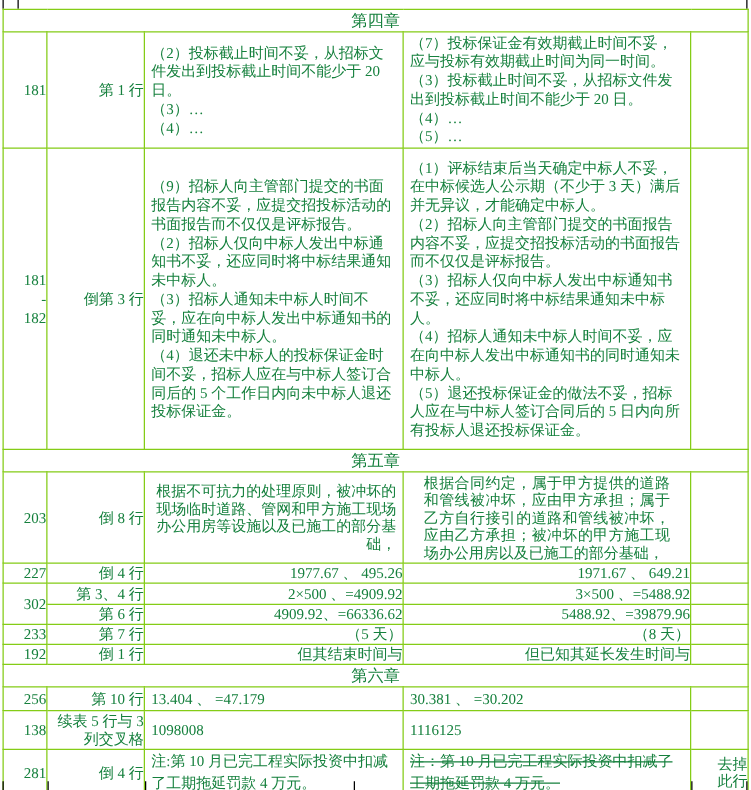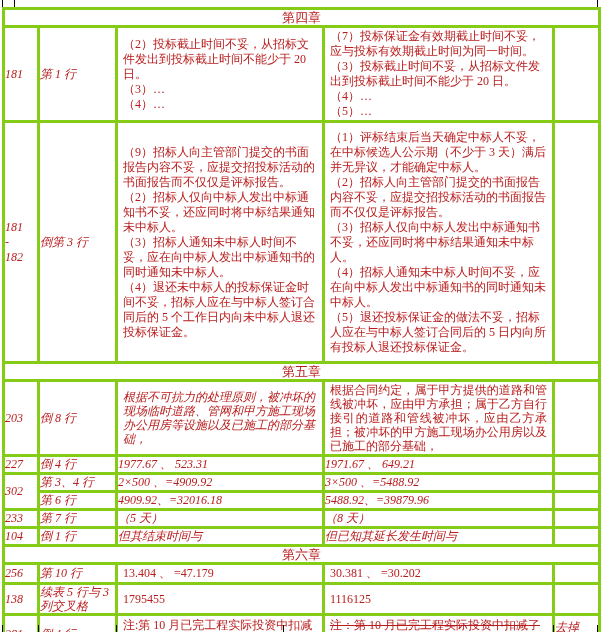--- a/index.html
+++ b/index.html
@@ -6,27 +6,27 @@
   #page {
     position:relative; width:601px; height:632px; background:#fff;
     font-family:"Liberation Serif","DejaVu Serif",serif; color:#151515;
     overflow:hidden;
   }
   table.errata {
     position:absolute; left:2px; top:7px; width:596px;
     border-collapse:collapse; table-layout:fixed;
   }
   td {
-    border:3px solid #84cc16; padding:0; vertical-align:middle;
-    font-size:12px; line-height:15px; color:#b91c1c; overflow:hidden;
+    border:1px solid #84cc16; padding:0; vertical-align:middle;
+    font-size:12px; line-height:15px; color:#15803d; overflow:hidden;
     box-sizing:border-box;
   }
   td.txt   { padding:1px 5px; text-align:left; }
-  td.just  { padding:1px 5px; text-align:justify;font-family:Liberation Serif, serif; }
-  td.ctr   { text-align:left;font-style:italic; }
+  td.just  { padding:1px 16px; text-align:justify;font-family:Liberation Serif, serif; }
+  td.ctr   { text-align:right; }
   td.chap  { text-align:center; font-size:13px; height:18px; }
   p { margin:0; }
   .pre { white-space:pre-line; }
   .strike { text-decoration:line-through; }
   .tight { line-height:14px; }
   
   .sliver { position:absolute; left:2px; width:596px; height:7px;
             border-left:1px solid #000; border-right:1px solid #000; box-sizing:border-box; }
   .sliver .v { position:absolute; top:0; width:1px; height:7px; background:#000; }
 </style>
@@ -99,49 +99,49 @@
       <td class="ctr">203</td>
       <td class="ctr">倒 8 行</td>
       <td class="txt ctr tight">根据不可抗力的处理原则，被冲坏的现场临时道路、管网和甲方施工现场办公用房等设施以及已施工的部分基础，</td>
       <td class="just tight">根据合同约定，属于甲方提供的道路和管线被冲坏，应由甲方承担；属于乙方自行接引的道路和管线被冲坏，应由乙方承担；被冲坏的甲方施工现场办公用房以及已施工的部分基础，</td>
       <td></td>
     </tr>
 
     <tr style="height:15px">
       <td class="ctr">227</td>
       <td class="ctr">倒 4 行</td>
-      <td class="ctr">1977.67 、 523.31</td>
+      <td class="ctr">1977.67 、 495.26</td>
       <td class="ctr">1971.67 、 649.21</td>
       <td></td>
     </tr>
 
     <tr style="height:17px">
       <td class="ctr" rowspan="2">302</td>
       <td class="ctr">第 3、4 行</td>
       <td class="ctr">2×500 、=4909.92</td>
       <td class="ctr">3×500 、=5488.92</td>
       <td></td>
     </tr>
     <tr style="height:16px">
       <td class="ctr">第 6 行</td>
-      <td class="ctr">4909.92、=32016.18</td>
+      <td class="ctr">4909.92、=66336.62</td>
       <td class="ctr">5488.92、=39879.96</td>
       <td></td>
     </tr>
 
     <tr style="height:16px">
       <td class="ctr">233</td>
       <td class="ctr">第 7 行</td>
       <td class="ctr">（5 天）</td>
       <td class="ctr">（8 天）</td>
       <td></td>
     </tr>
 
     <tr style="height:15px">
-      <td class="ctr">104</td>
+      <td class="ctr">192</td>
       <td class="ctr">倒 1 行</td>
       <td class="ctr">但其结束时间与</td>
       <td class="ctr">但已知其延长发生时间与</td>
       <td></td>
     </tr>
 
     <tr style="height:16px">
       <td class="chap" colspan="5">第六章</td>
     </tr>
 
@@ -150,21 +150,21 @@
       <td class="ctr">第 10 行</td>
       <td class="txt">13.404 、 =47.179</td>
       <td class="txt">30.381 、 =30.202</td>
       <td></td>
     </tr>
 
     <tr style="height:31px">
       <td class="ctr">138</td>
       <td class="ctr pre tight">续表 5 行与 3
 列交叉格</td>
-      <td class="txt">1795455</td>
+      <td class="txt">1098008</td>
       <td class="txt">1116125</td>
       <td></td>
     </tr>
 
     <tr style="height:37px">
       <td class="ctr">281</td>
       <td class="ctr">倒 4 行</td>
       <td class="txt" style="line-height:17px">注:第 10 月已完工程实际投资中扣减了工期拖延罚款 4 万元。</td>
       <td class="txt" style="line-height:17px">
         <p class="strike">注：第 10 月已完工程实际投资中扣减了工期拖延罚款 4 万元。</p>

